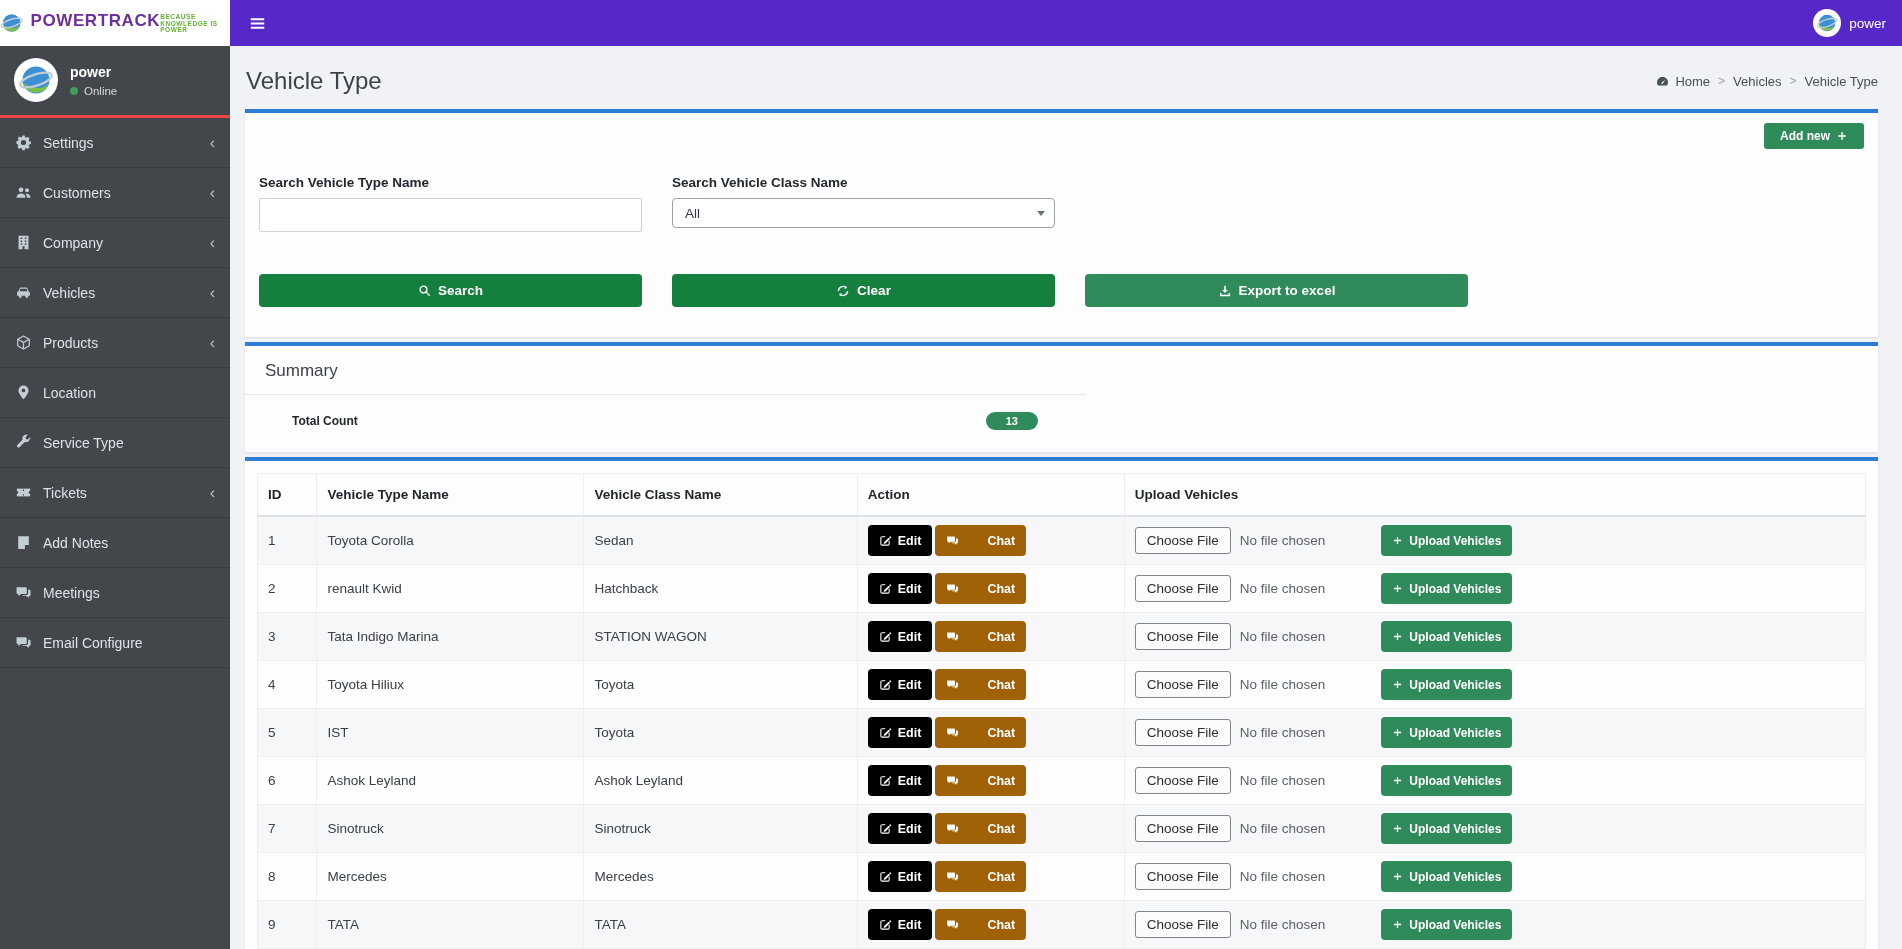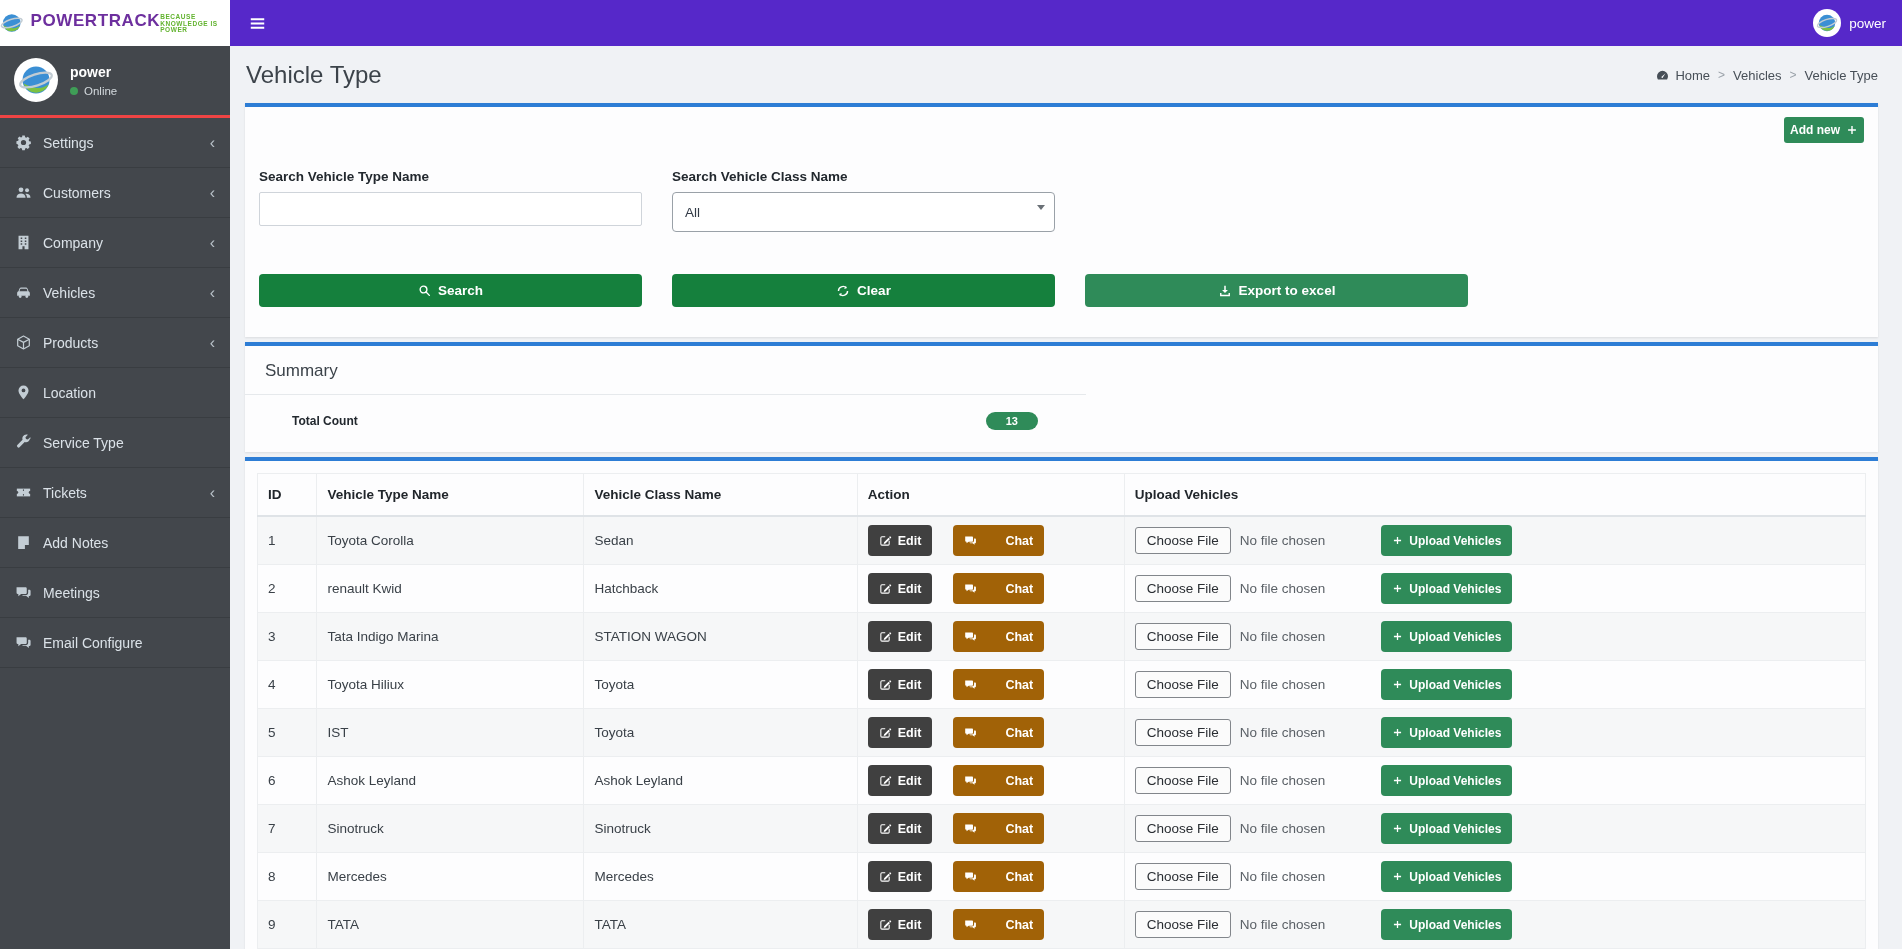--- a/index.html
+++ b/index.html
@@ -42,44 +42,44 @@
   .page-title { font-size:24px; font-weight:400; color:#3c434a; margin:0; }
   .breadcrumb { display:flex; align-items:center; gap:8px; font-size:13px; color:#474f57; }
   .breadcrumb a { color:#474f57; text-decoration:none; display:flex; align-items:center; gap:5px; }
   .breadcrumb .sep { color:#9aa2a9; font-size:12px; }
 
   
   .box { background:#fdfdfe; border-top:4px solid #2d7dd5; margin:0 24px 5px 15px; box-shadow:0 1px 2px rgba(0,0,0,.09); }
   .box-search { padding:10px 14px 30px; }
   .add-new-row { display:flex; justify-content:flex-end; margin-bottom:26px; }
   .btn { border:none; cursor:pointer; color:#fff; font-family:inherit; }
-  .btn-addnew { background:#2f8b59; font-size:12px; font-weight:bold; padding:6px 6px; border-radius:3px; display:inline-flex; align-items:center; gap:6px; }
+  .btn-addnew { background:#2f8b59; font-size:12px; font-weight:bold; padding:6px 16px; border-radius:3px; display:inline-flex; align-items:center; gap:6px; }
   .search-grid { display:grid; grid-template-columns:383px 383px 383px; column-gap:30px; }
   .field-label { display:block; font-size:13.5px; font-weight:bold; color:#22282e; margin-bottom:8px; }
   .text-input { width:100%; height:34px; border:1px solid #cfd4da; border-radius:2px; background:#fff; padding:0 9px; font-size:14px; font-family:inherit; color:#3a4148; }
-  .select { height:40px; margin-top:2px; border:1px solid #9aa1a8; border-radius:4px; background:#fff; display:flex; align-items:center; padding:0 12px; font-size:13.5px; color:#323a46; position:relative; cursor:pointer; }
+  .select { height:30px; margin-top:2px; border:1px solid #9aa1a8; border-radius:4px; background:#fff; display:flex; align-items:center; padding:0 12px; font-size:13.5px; color:#323a46; position:relative; cursor:pointer; }
   .select .caret { position:absolute; right:9px; top:12px; width:0; height:0; border-left:4.5px solid transparent; border-right:4.5px solid transparent; border-top:5.5px solid #6a7076; }
   .actions-row { display:grid; grid-template-columns:383px 383px 383px; column-gap:30px; margin-top:42px; }
   .btn-block { height:33px; border-radius:4px; font-size:13.5px; font-weight:bold; display:flex; align-items:center; justify-content:center; gap:7px; }
   .btn-primary { background:#15803d; }
   .btn-export { background:#2f8b59; }
 
   .box-summary { padding:0; }
   .summary-header { font-size:17px; color:#3c434a; padding:15px 20px 13px; border-bottom:1px solid #e6e9ec; width:51.5%; }
   .summary-body { width:51.5%; padding:17px 48px 22px 20px; display:flex; align-items:center; justify-content:space-between; }
   .summary-label { font-size:12px; font-weight:bold; color:#22282e; padding-left:27px; }
   .badge { background:#2f8b59; color:#fff; font-size:11px; font-weight:bold; border-radius:10px; padding:3px 20px; }
 
   .box-table { padding:12px 12px 0; margin-bottom:0; }
   table.grid { width:100%; border-collapse:collapse; font-size:13.5px; color:#3a4148; }
   table.grid th { text-align:left; font-weight:bold; color:#21262b; padding:13px 10px; border:1px solid #eceef0; border-bottom:2px solid #dfe3e7; background:#fdfdfe; }
   table.grid td { padding:8px 10px; border:1px solid #eceef0; vertical-align:middle; }
   table.grid tbody tr:nth-child(odd) td { background:#f6f7f8; }
   .btn-sm { height:31px; padding:0 11px; border-radius:4px; font-size:12.5px; font-weight:bold; display:inline-flex; align-items:center; gap:6px; vertical-align:middle; }
-  .btn-edit { background:#404040; margin-right:21px; }
+  .btn-edit { background:#000000; margin-right:3px; }
   .btn-chat { background:#a16207;gap:28px; }
   .upload-inner { display:flex; align-items:center; }
   .choose-file { border:1px solid #82868b; background:#fbfbfb; border-radius:3px; padding:5px 11px; font-size:13.5px; color:#2a2e33; font-family:inherit; cursor:pointer; }
   .no-file { color:#5b6167; font-size:13.5px; margin-left:9px; }
   .btn-upload { background:#2f8b59; margin-left:56px; font-size:12px; }
   .hidden-defs { position:absolute; width:0; height:0; overflow:hidden; }
 </style>
 </head>
 <body>
 

